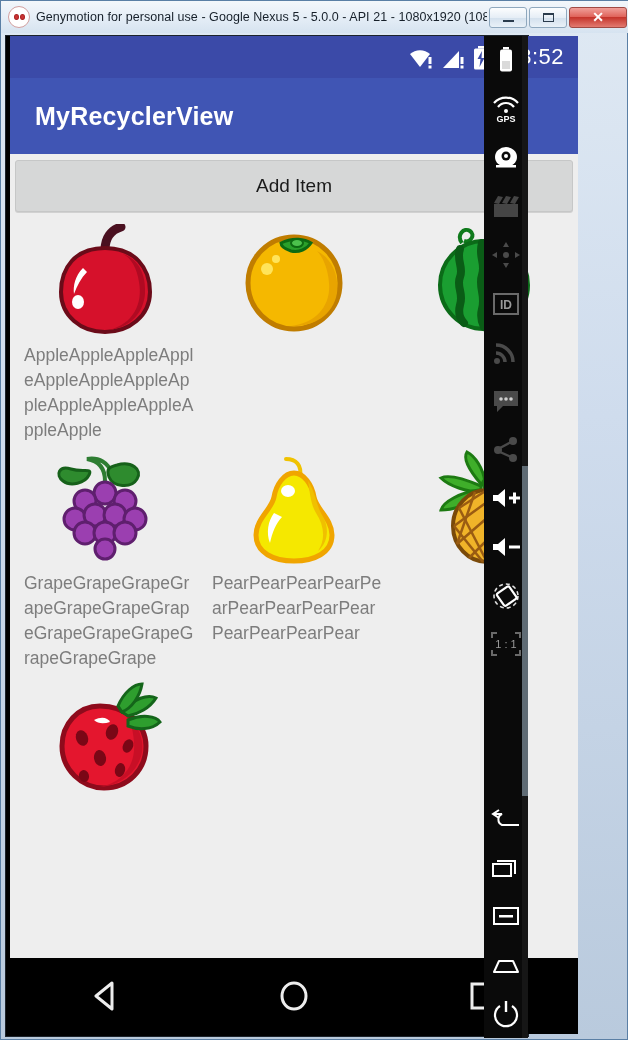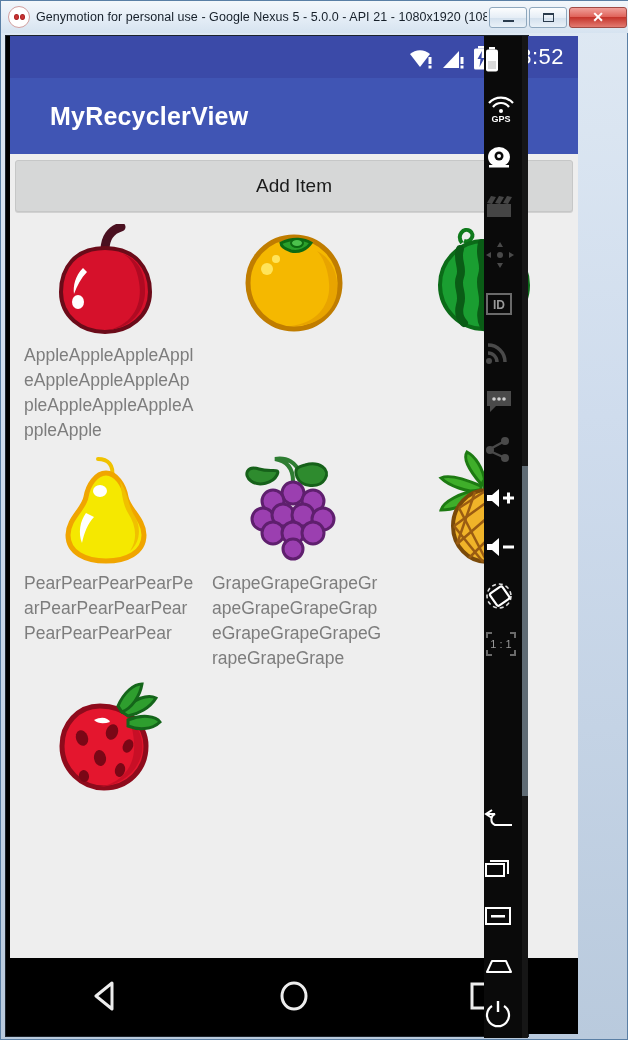--- a/index.html
+++ b/index.html
@@ -76,21 +76,21 @@
     display: flex; align-items: center; justify-content: flex-end;
     padding-right: 14px;
   }
   .sb-icons { display: flex; align-items: flex-end; gap: 7px; }
   .sb-time { color:#ffffff; font-size: 22px; margin-left: 10px; letter-spacing:0.5px;}
   
   #appbar {
     height: 76px; width: 100%;
     background: #4055b4;
     display: flex; align-items: center;
-    padding-left: 40px;
+    padding-left: 25px;
   }
   #appbar-title { color: #ffffff; font-size: 25px; font-weight: bold; letter-spacing: 0.2px; }
   
   #buttonrow {
     display: flex; gap: 18px; padding: 6px 5px 5px 5px;
     background: #eeeeee;
   }
   .mbtn {
     flex: 1; height: 52px;
     background: #d6d7d7;
@@ -127,21 +127,21 @@
   .navglyph { opacity: 0.93; }
   
   #toolbar {
     position: absolute; right: 0px; top: 0px;
     width: 44px; height: 1002px;
     background: #0a0a0a;
     display: flex; flex-direction: column; align-items: center;
   }
   .tool {
     width: 44px; height: 49px;
-    display: flex; align-items: center; justify-content: flex-start; text-decoration: underline;
+    display: flex; align-items: center; justify-content: center; text-decoration: underline;
   }
   .tool svg { display: block; }
   #toolbar-scroll {
     position: absolute; right: 0px; top: 0px; width: 6px; height: 1002px;
     background: #161616;
   }
   #toolbar-thumb {
     position: absolute; right: 0px; top: 430px; width: 6px; height: 330px;
     background: #5f6b74;
   }
@@ -238,53 +238,53 @@
               <path d="M80 22 C96 32 102 50 100 66 C96 90 76 102 58 103 C84 98 96 80 92 58 C90 42 86 30 80 22 Z" fill="#0e8a26"></path>
               <path d="M34 24 C30 36 38 42 34 52 C30 62 38 68 34 80 C32 88 34 94 38 98" stroke="#0a5c16" stroke-width="8" fill="none" stroke-linecap="round"></path>
               <path d="M56 18 C52 32 60 38 56 50 C52 62 60 70 56 84 C54 92 56 98 58 102" stroke="#0a5c16" stroke-width="8" fill="none" stroke-linecap="round"></path>
               <path d="M78 22 C74 34 82 40 78 52 C74 64 82 72 78 86" stroke="#0a5c16" stroke-width="8" fill="none" stroke-linecap="round"></path>
             </svg>
           </div>
         </div>
 
         <div class="cell">
           <div class="art">
-            <svg width="104" height="114" viewBox="0 0 104 114">
-              <path d="M58 26 C60 14 54 8 44 8" stroke="#f0c200" stroke-width="4" fill="none" stroke-linecap="round"></path>
-              <path d="M52 22 C42 22 34 34 32 46 C30 58 14 68 14 84 C14 102 32 110 52 110 C72 110 90 102 90 84 C90 68 74 58 72 46 C70 34 62 22 52 22 Z" fill="#f5e800" stroke="#f0a500" stroke-width="5"></path>
-              <path d="M66 30 C74 42 74 54 80 64 C88 76 86 92 76 100 C84 88 82 74 74 62 C68 52 68 40 66 30 Z" fill="#f0c000"></path>
-              <ellipse cx="46" cy="40" rx="7" ry="6" fill="#ffffff"></ellipse>
-              <path d="M32 62 C26 70 24 82 28 92 C30 82 34 72 40 66 Z" fill="#ffffff"></path>
-            </svg>
-          </div>
-          <div class="label">PearPearPearPearPearPearPearPearPearPearPearPearPear</div>
-        </div>
-
-        <div class="cell">
-          <div class="art">
             <svg width="110" height="110" viewBox="0 0 110 110">
               <path d="M54 28 C54 16 48 8 36 6 C48 4 58 10 60 20" stroke="#2e7d32" stroke-width="4" fill="none"></path>
               <path d="M20 16 C8 12 4 22 12 28 C20 34 34 30 38 22 C42 14 32 20 20 16 Z" fill="#2e8b2e" stroke="#16611a" stroke-width="3"></path>
               <path d="M66 12 C80 8 92 16 86 26 C80 36 62 34 58 24 C55 16 58 14 66 12 Z" fill="#2e8b2e" stroke="#16611a" stroke-width="3"></path>
               <g fill="#9b3fb0" stroke="#5f1f6e" stroke-width="3">
                 <circle cx="54" cy="40" r="11"></circle>
                 <circle cx="34" cy="48" r="11"></circle>
                 <circle cx="74" cy="48" r="11"></circle>
                 <circle cx="24" cy="66" r="11"></circle>
                 <circle cx="44" cy="62" r="11"></circle>
                 <circle cx="64" cy="62" r="11"></circle>
                 <circle cx="84" cy="66" r="11"></circle>
                 <circle cx="34" cy="80" r="11"></circle>
                 <circle cx="54" cy="80" r="11"></circle>
                 <circle cx="74" cy="80" r="11"></circle>
                 <circle cx="54" cy="96" r="10"></circle>
               </g>
             </svg>
           </div>
           <div class="label">GrapeGrapeGrapeGrapeGrapeGrapeGrapeGrapeGrapeGrapeGrapeGrapeGrape</div>
+        </div>
+
+        <div class="cell">
+          <div class="art">
+            <svg width="104" height="114" viewBox="0 0 104 114">
+              <path d="M58 26 C60 14 54 8 44 8" stroke="#f0c200" stroke-width="4" fill="none" stroke-linecap="round"></path>
+              <path d="M52 22 C42 22 34 34 32 46 C30 58 14 68 14 84 C14 102 32 110 52 110 C72 110 90 102 90 84 C90 68 74 58 72 46 C70 34 62 22 52 22 Z" fill="#f5e800" stroke="#f0a500" stroke-width="5"></path>
+              <path d="M66 30 C74 42 74 54 80 64 C88 76 86 92 76 100 C84 88 82 74 74 62 C68 52 68 40 66 30 Z" fill="#f0c000"></path>
+              <ellipse cx="46" cy="40" rx="7" ry="6" fill="#ffffff"></ellipse>
+              <path d="M32 62 C26 70 24 82 28 92 C30 82 34 72 40 66 Z" fill="#ffffff"></path>
+            </svg>
+          </div>
+          <div class="label">PearPearPearPearPearPearPearPearPearPearPearPearPear</div>
         </div>
 
         <div class="cell">
           <div class="art">
             <svg width="118" height="116" viewBox="0 0 118 116">
               <g fill="#3fae2a" stroke="#1d7a12" stroke-width="3">
                 <path d="M58 34 C46 20 40 8 44 2 C52 6 60 18 62 32 Z"></path>
                 <path d="M58 36 C44 30 26 24 18 28 C26 36 44 42 58 42 Z"></path>
                 <path d="M60 34 C74 22 92 16 98 20 C92 30 76 38 62 40 Z"></path>
                 <path d="M56 40 C38 42 20 52 18 60 C30 60 48 54 58 46 Z"></path>

